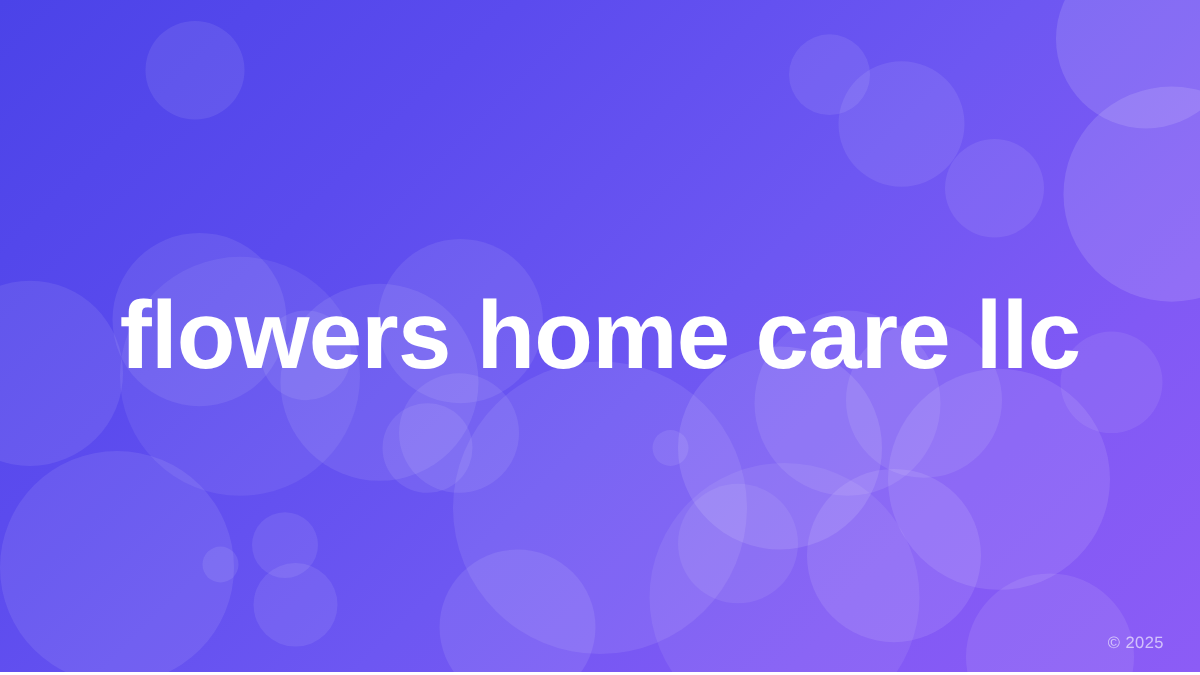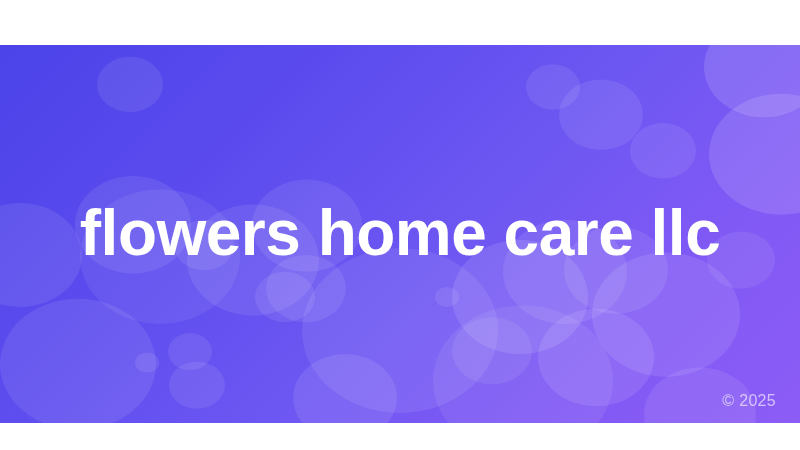--- a/index.html
+++ b/index.html
@@ -4,25 +4,24 @@
 <style>
   html, body {
     margin: 0;
     padding: 0;
     background: #ffffff;
   }
 
   #banner-card {
     position: relative;
     width: 800px;
-    height: 378px;
+    height: 448px;
     overflow: hidden;
     font-family: "Liberation Sans", sans-serif;
     background: linear-gradient(135deg, #4B43E8 0%, #5B4BEE 28%, #6D57F2 55%, #8159F5 78%, #8C5CF6 100%);
-    margin-top: 45px;
   }
 
   
   #bokeh-layer {
     position: absolute;
     inset: 0;
     width: 100%;
     height: 100%;
     pointer-events: none;
   }
@@ -50,21 +49,21 @@
     letter-spacing: -0.5px;
     text-align: center;
     white-space: nowrap;
   }
 
   
   .copyright {
     position: absolute;
     right: 24px;
     bottom: 13px;
-    font-size: 16px;
+    font-size: 11px;
     font-weight: 400;
     letter-spacing: 0.3px;
     color: rgba(255, 255, 255, 0.62);
   }
 </style>
 </head>
 <body>
 
 <div id="banner-card">
 

